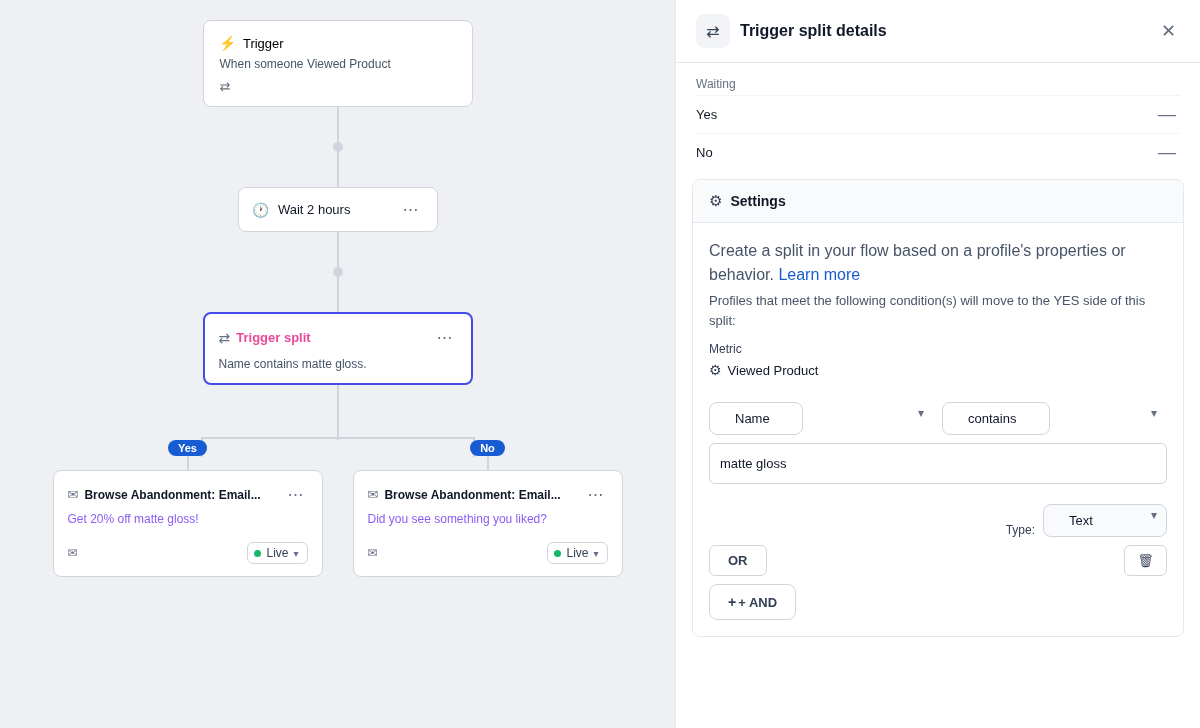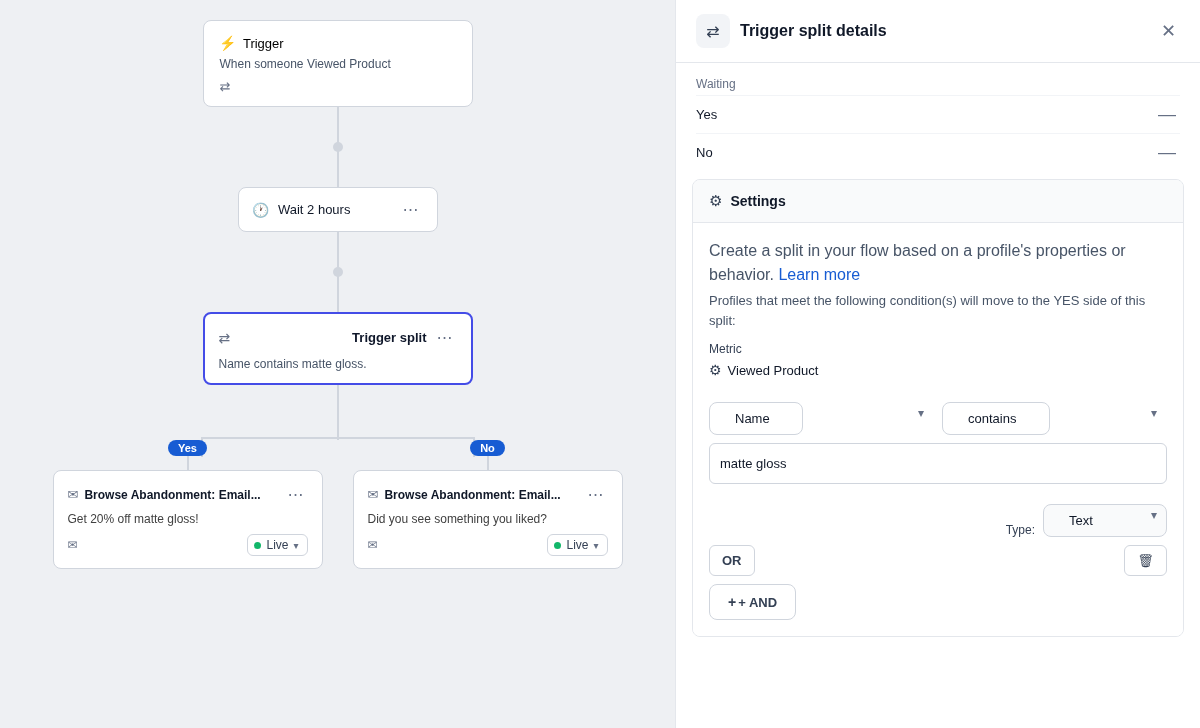--- a/index.html
+++ b/index.html
@@ -100,23 +100,22 @@
     }
     .split-node-header {
       display: flex;
       align-items: center;
       gap: 6px;
       margin-bottom: 8px;
     }
     .split-node-title {
       font-weight: 600;
       font-size: 13px;
-      color: #0f172a;
+      color: #ec4899;
       flex: 1;
-      text-align: right;
     }
     .split-condition {
       font-size: 12px;
       color: #475467;
     }
 
     
     .badge {
       border-radius: 20px;
       padding: 2px 10px;
@@ -147,22 +146,22 @@
       font-weight: 700;
       font-size: 12px;
       color: #101828;
       flex: 1;
       overflow: hidden;
       text-overflow: ellipsis;
       white-space: nowrap;
     }
     .email-node-body {
       font-size: 12px;
-      color: #404040;
-      margin-bottom: 8px;
+      color: #8b5cf6;
+      margin-bottom: 16px;
     }
     .email-node-footer {
       display: flex;
       align-items: center;
       justify-content: space-between;
     }
     .status-badge {
       display: flex;
       align-items: center;
       gap: 5px;
@@ -402,21 +401,21 @@
     
     .action-row {
       display: flex;
       align-items: center;
       gap: 8px;
       margin-bottom: 8px;
     }
     .or-btn {
       border: 1.5px solid #d0d5dd;
       border-radius: 6px;
-      padding: 7px 12px;
+      padding: 7px 18px;
       font-size: 13px;
       font-weight: 600;
       color: #344054;
       background: #fff;
       cursor: pointer;
     }
     .delete-btn {
       border: 1.5px solid #d0d5dd;
       border-radius: 6px;
       padding: 7px 12px;

